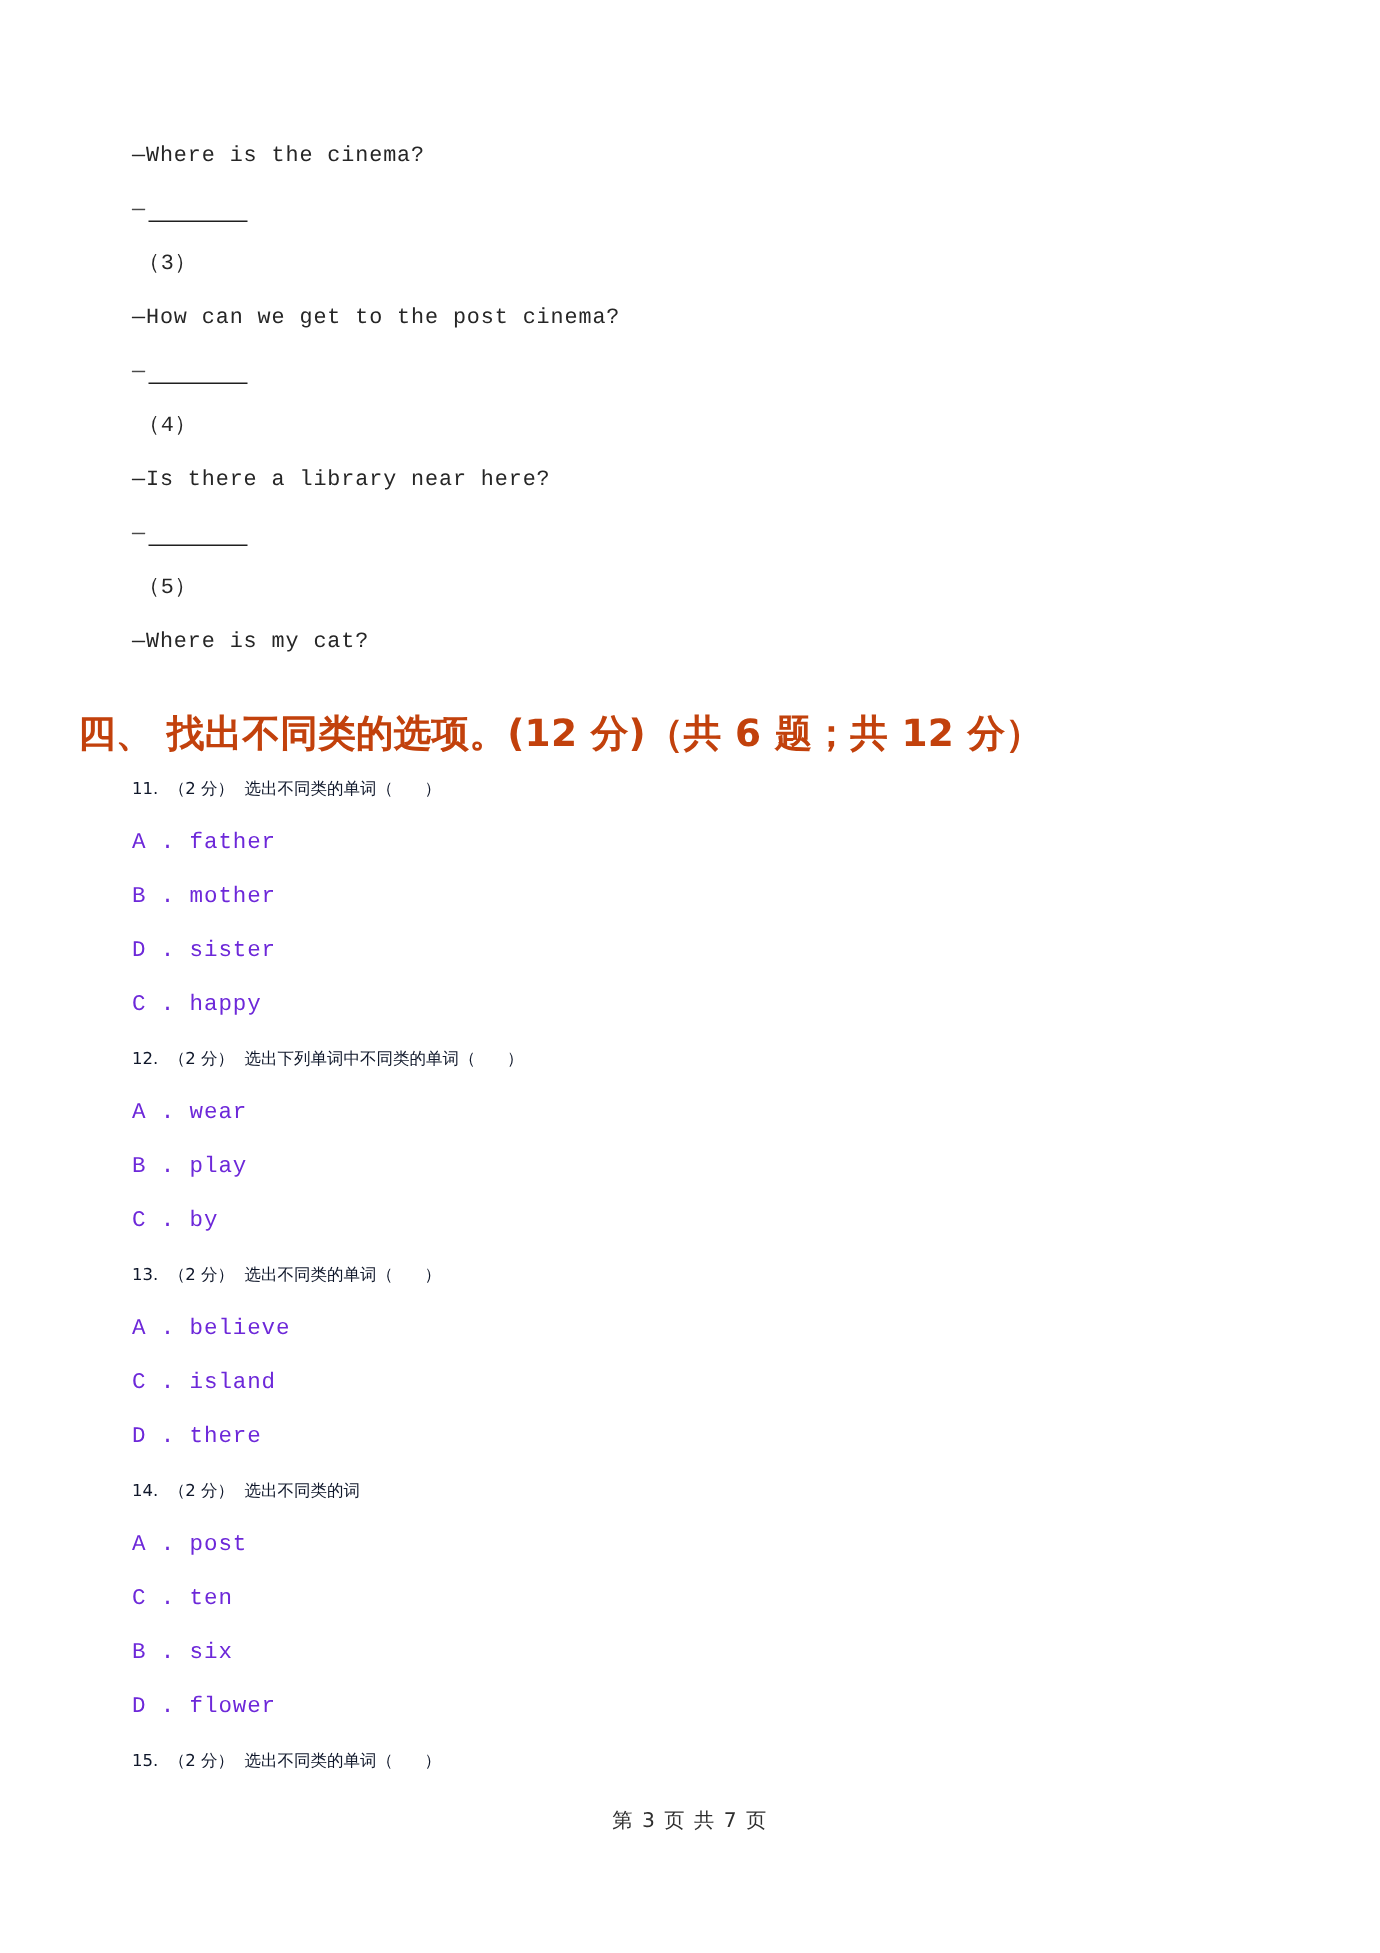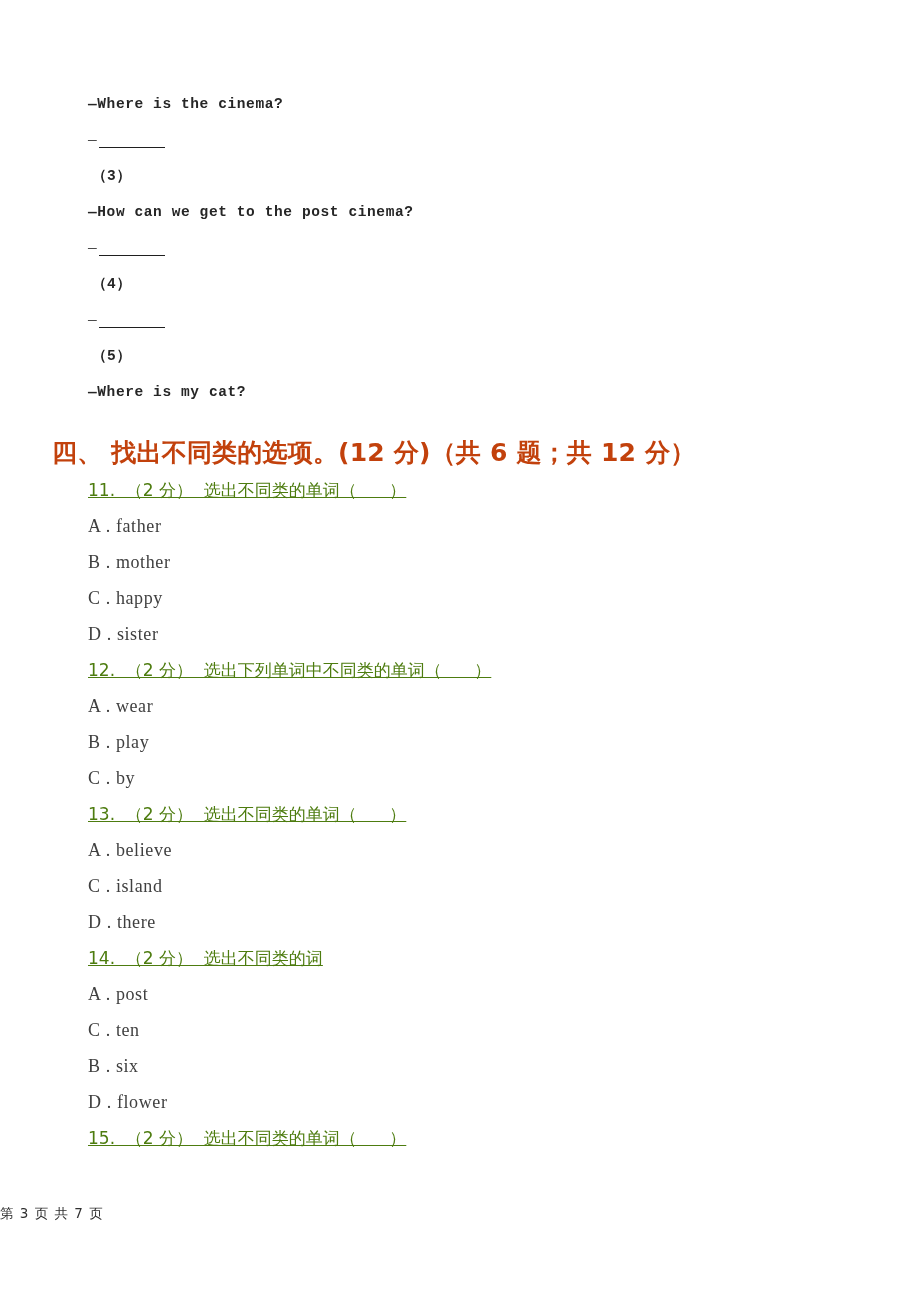--- a/index.html
+++ b/index.html
@@ -35,21 +35,20 @@
 
   
   .line {
     font-family: "Liberation Mono", "DejaVu Sans Mono", monospace;
     font-size: 14.5px;
     line-height: 36px;
     height: 36px;
     color: #262626;
     white-space: pre;
     letter-spacing: 0.6px;
-    font-weight: bold;
   }
 
   .indent {
     padding-left: 36px;
   }
 
   .sub-label {
     padding-left: 40px;
   }
 
@@ -84,48 +83,47 @@
     line-height: 38px;
     height: 38px;
     margin-top: 24px;
     white-space: pre;
     letter-spacing: 0.2px;
   }
 
   
   .question {
     font-family: "DejaVu Sans", "Liberation Sans", sans-serif;
-    font-size: 17px;
-    color: #4d7c0f;
-    line-height: 36px;
-    height: 36px;
-    padding-left: 36px;
-    white-space: pre;
-    text-decoration: underline;
+    font-size: 11px;
+    color: #0f172a;
+    line-height: 36px;
+    height: 36px;
+    padding-left: 36px;
+    white-space: pre;
   }
 
   
   .option {
-    font-family: Liberation Serif, serif;
-    font-size: 18px;
-    color: #404040;
+    font-family: Liberation Mono, monospace;
+    font-size: 15px;
+    color: #6d28d9;
     line-height: 36px;
     height: 36px;
     padding-left: 36px;
     white-space: pre;
     letter-spacing: 0.6px;
   }
 
   
   .footer {
     position: absolute;
     left: 0;
     top: 1205px;
     width: 920px;
-    text-align: left;
+    text-align: center;
     font-family: "DejaVu Sans", "Liberation Sans", sans-serif;
     font-size: 13.5px;
     color: #2f2f2f;
     letter-spacing: 1px;
     white-space: pre;
   }
 </style>
 </head>
 <body>
 
@@ -146,40 +144,41 @@
 
       <div class="line indent">—How can we get to the post cinema?</div>
 
       <div class="answer-line">
         <span class="answer-dash">—</span>
         <span class="answer-blank"></span>
       </div>
 
       <div class="line sub-label">（4）</div>
 
+      <div class="line indent">—Is there a library near here?</div>
 
       <div class="answer-line">
         <span class="answer-dash">—</span>
         <span class="answer-blank"></span>
       </div>
 
       <div class="line sub-label">（5）</div>
 
       <div class="line indent">—Where is my cat?</div>
 
     </div>
 
     <div class="section-heading">四、 找出不同类的选项。(12 分)（共 6 题；共 12 分）</div>
 
     <div>
       <div class="question">11.  （2 分）  选出不同类的单词（      ）</div>
       <div class="option">A . father</div>
       <div class="option">B . mother</div>
+      <div class="option">D . sister</div>
       <div class="option">C . happy</div>
-      <div class="option">D . sister</div>
     </div>
 
     <div>
       <div class="question">12.  （2 分）  选出下列单词中不同类的单词（      ）</div>
       <div class="option">A . wear</div>
       <div class="option">B . play</div>
       <div class="option">C . by</div>
     </div>
 
     <div>

